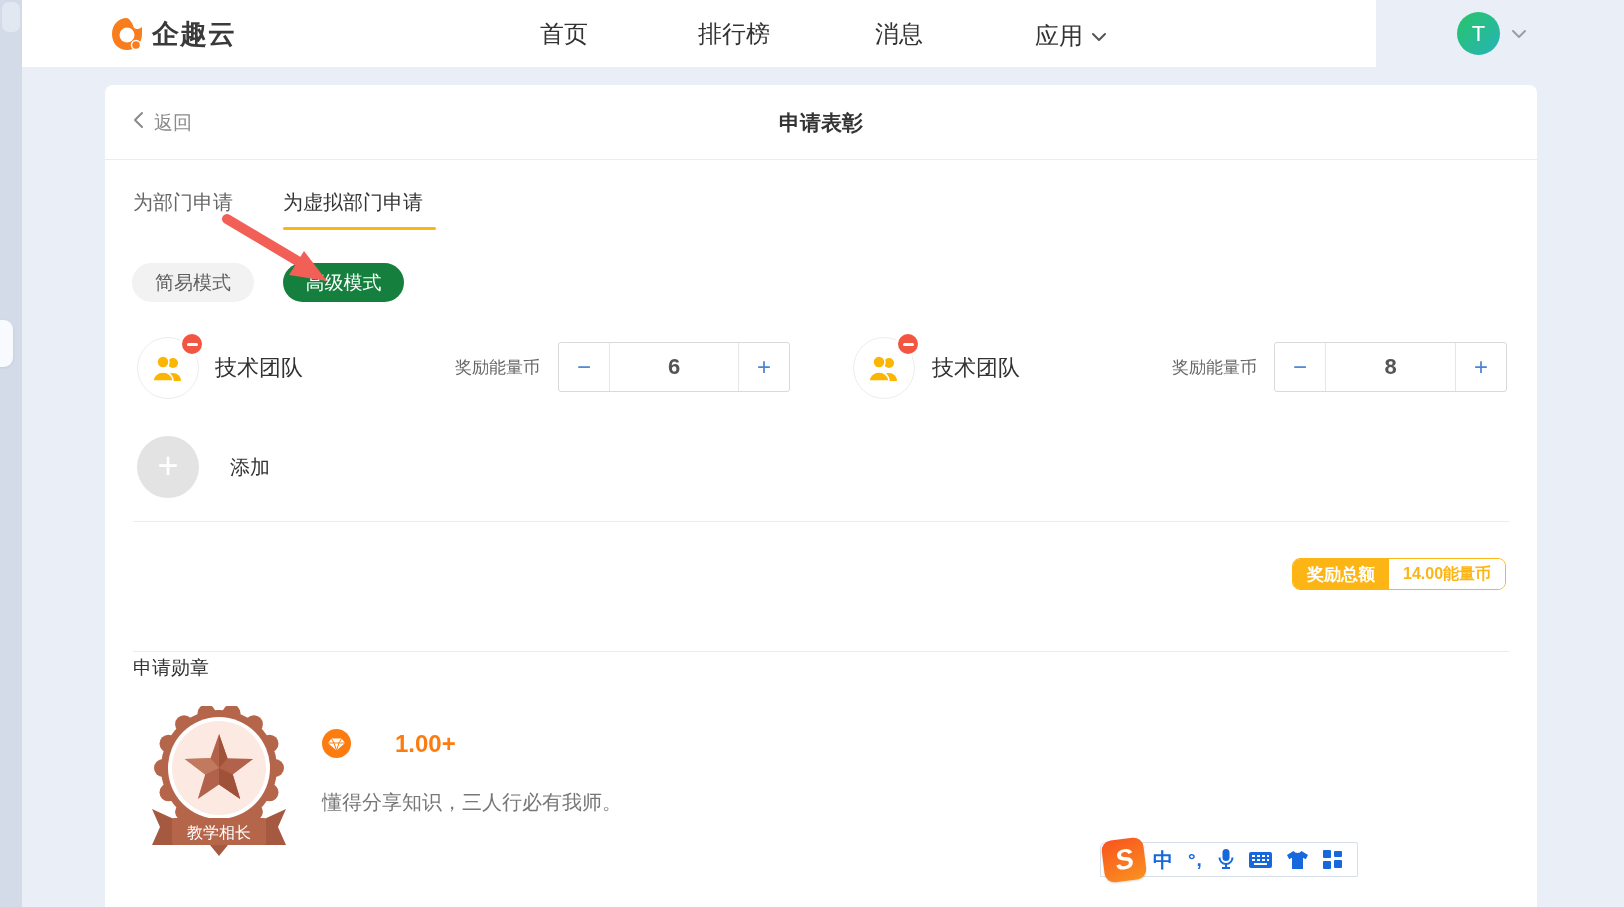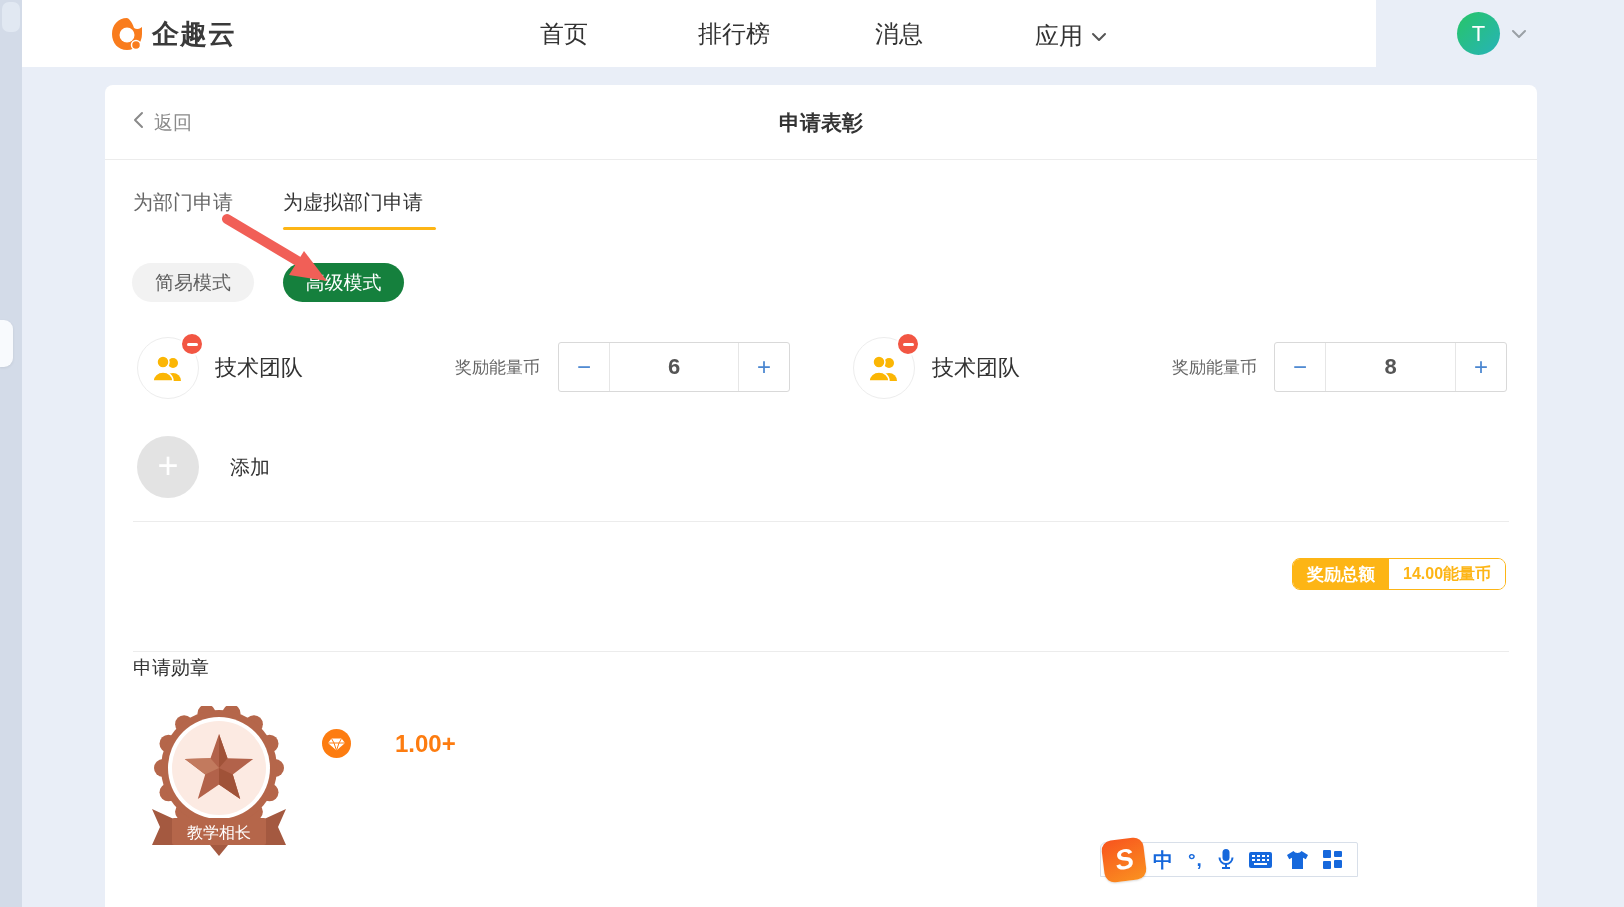--- a/index.html
+++ b/index.html
@@ -247,20 +247,21 @@
   <div class="abs gem-row">
     <span style="display:flex;">
       <svg width="29" height="29" viewBox="0 0 29 29">
         <circle cx="14.5" cy="14.5" r="14.5" fill="#fd7c10"></circle>
         <path d="M9.5,9.5 L19.5,9.5 L23,14 L14.5,21.5 L6,14 Z" fill="#ffffff"></path>
         <path d="M9.5,9.5 L12,14 L14.5,21.5 M19.5,9.5 L17,14 L14.5,21.5 M6,14 L23,14" stroke="#fd7c10" stroke-width="1" fill="none"></path>
       </svg>
     </span>
     <span class="gem-cost">1.00+</span>
   </div>
+  <div class="abs medal-desc">懂得分享知识，三人行必有我师。</div>
 
 </div>
 
 <div class="abs left-strip">
   <div class="abs strip-tab"></div>
   <div class="abs drawer-handle"></div>
 </div>
 
 <div class="abs ime-bar">
   <div class="ime-logo">

